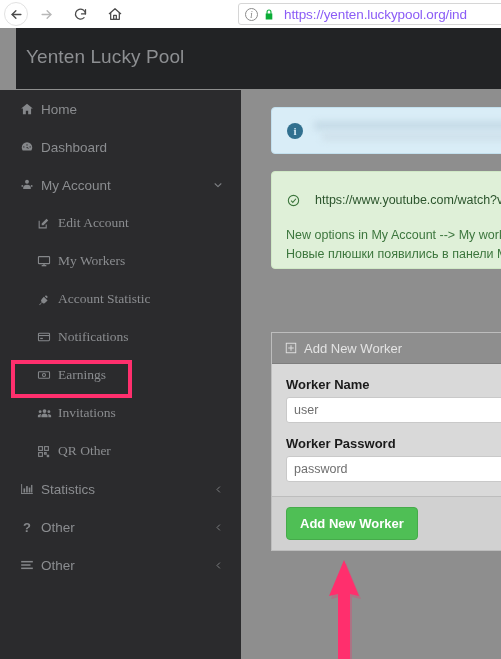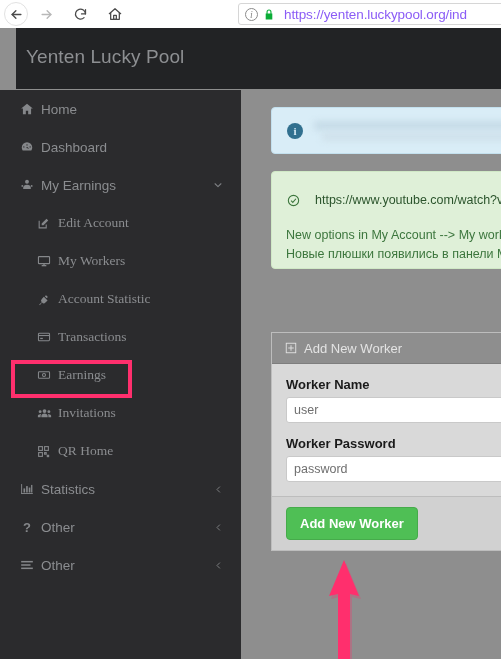--- a/index.html
+++ b/index.html
@@ -349,21 +349,21 @@
 
     <div class="nav-item">
       <span class="ico">
         <svg width="14" height="14" viewBox="0 0 24 24" fill="currentColor">
             <circle cx="12" cy="6.5" r="3.3"></circle>
             <path d="M12 11.4c-3.6 0-6.5 2.3-6.5 5.1V19h13v-2.5c0-2.8-2.9-5.1-6.5-5.1z"></path>
             <circle cx="4" cy="13.5" r="1.6"></circle>
             <circle cx="20" cy="13.5" r="1.6"></circle>
           </svg>
       </span>
-      <span class="lbl">My Earnings</span>
+      <span class="lbl">My Account</span>
       <span class="caret">
         <svg width="10" height="10" viewBox="0 0 24 24" fill="none" stroke="currentColor" stroke-width="2.6" stroke-linecap="round" stroke-linejoin="round">
             <polyline points="5 9 12 16 19 9"></polyline>
           </svg>
       </span>
     </div>
 
     <div class="nav-item sub">
       <span class="ico">
         <svg width="13" height="13" viewBox="0 0 24 24" fill="none" stroke="currentColor" stroke-width="2">
@@ -395,21 +395,21 @@
     </div>
 
     <div class="nav-item sub">
       <span class="ico">
         <svg width="14" height="14" viewBox="0 0 24 24" fill="none" stroke="currentColor" stroke-width="1.8">
             <rect x="2.5" y="5.5" width="19" height="13" rx="1.6"></rect>
             <line x1="2.5" y1="9.5" x2="21.5" y2="9.5"></line>
             <line x1="5.5" y1="14.5" x2="10" y2="14.5" stroke-width="2.2"></line>
           </svg>
       </span>
-      <span class="lbl">Transactions</span>
+      <span class="lbl">Notifications</span>
     </div>
 
     <div class="nav-item sub">
       <span class="ico">
         <svg width="14" height="14" viewBox="0 0 24 24" fill="none" stroke="currentColor" stroke-width="1.8">
             <rect x="2.5" y="6.5" width="19" height="11" rx="1.2"></rect>
             <circle cx="12" cy="12" r="2.6"></circle>
           </svg>
       </span>
       <span class="lbl">Earnings</span>
@@ -431,21 +431,21 @@
     <div class="nav-item sub">
       <span class="ico">
         <svg width="13" height="13" viewBox="0 0 24 24" fill="none" stroke="currentColor" stroke-width="2">
             <rect x="3" y="3" width="7" height="7"></rect>
             <rect x="14" y="3" width="7" height="7"></rect>
             <rect x="3" y="14" width="7" height="7"></rect>
             <rect x="14" y="14" width="3" height="3"></rect>
             <rect x="19" y="19" width="2.5" height="2.5"></rect>
           </svg>
       </span>
-      <span class="lbl">QR Home</span>
+      <span class="lbl">QR Other</span>
     </div>
 
     <div class="nav-item">
       <span class="ico">
         <svg width="14" height="14" viewBox="0 0 24 24" fill="currentColor">
             <rect x="2" y="3.5" width="1.6" height="17"></rect>
             <rect x="2" y="19" width="20" height="1.6"></rect>
             <rect x="6" y="11" width="2.8" height="7"></rect>
             <rect x="10.5" y="7" width="2.8" height="11"></rect>
             <rect x="15" y="9.5" width="2.8" height="8.5"></rect>

